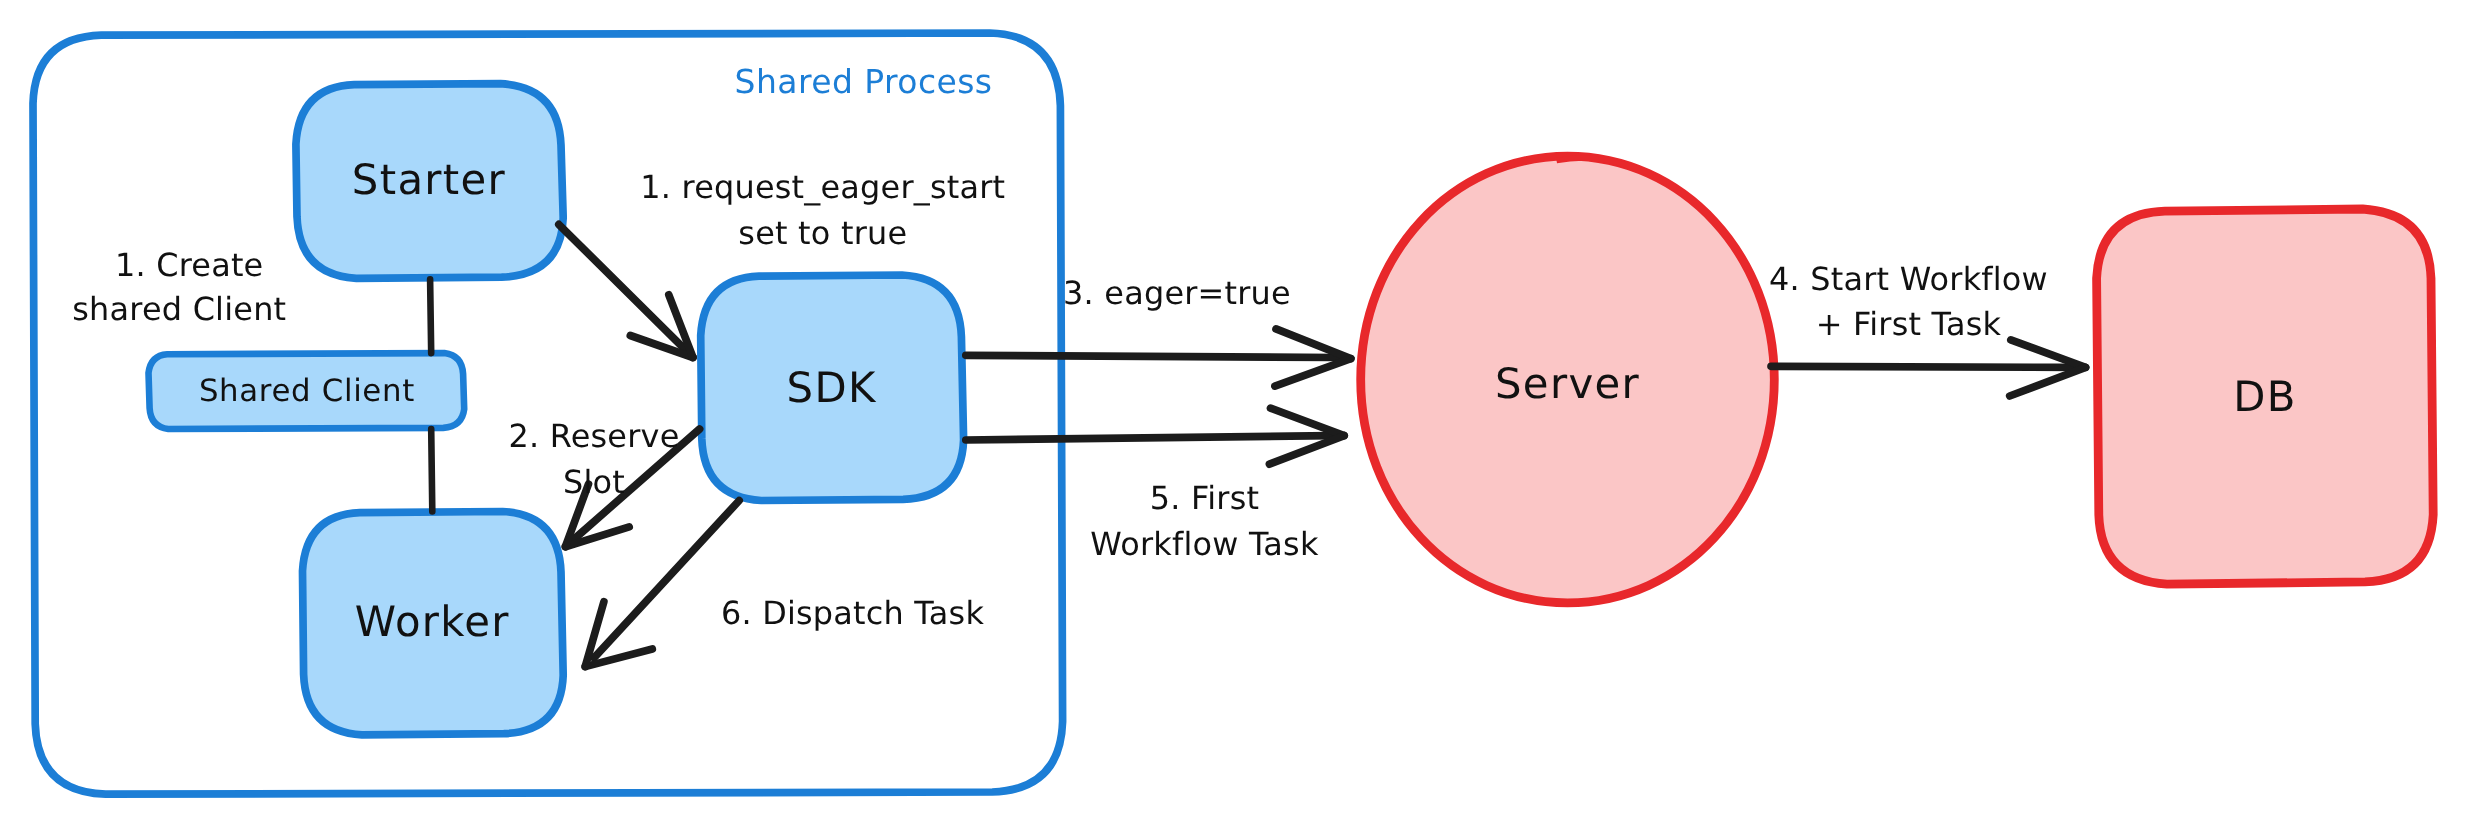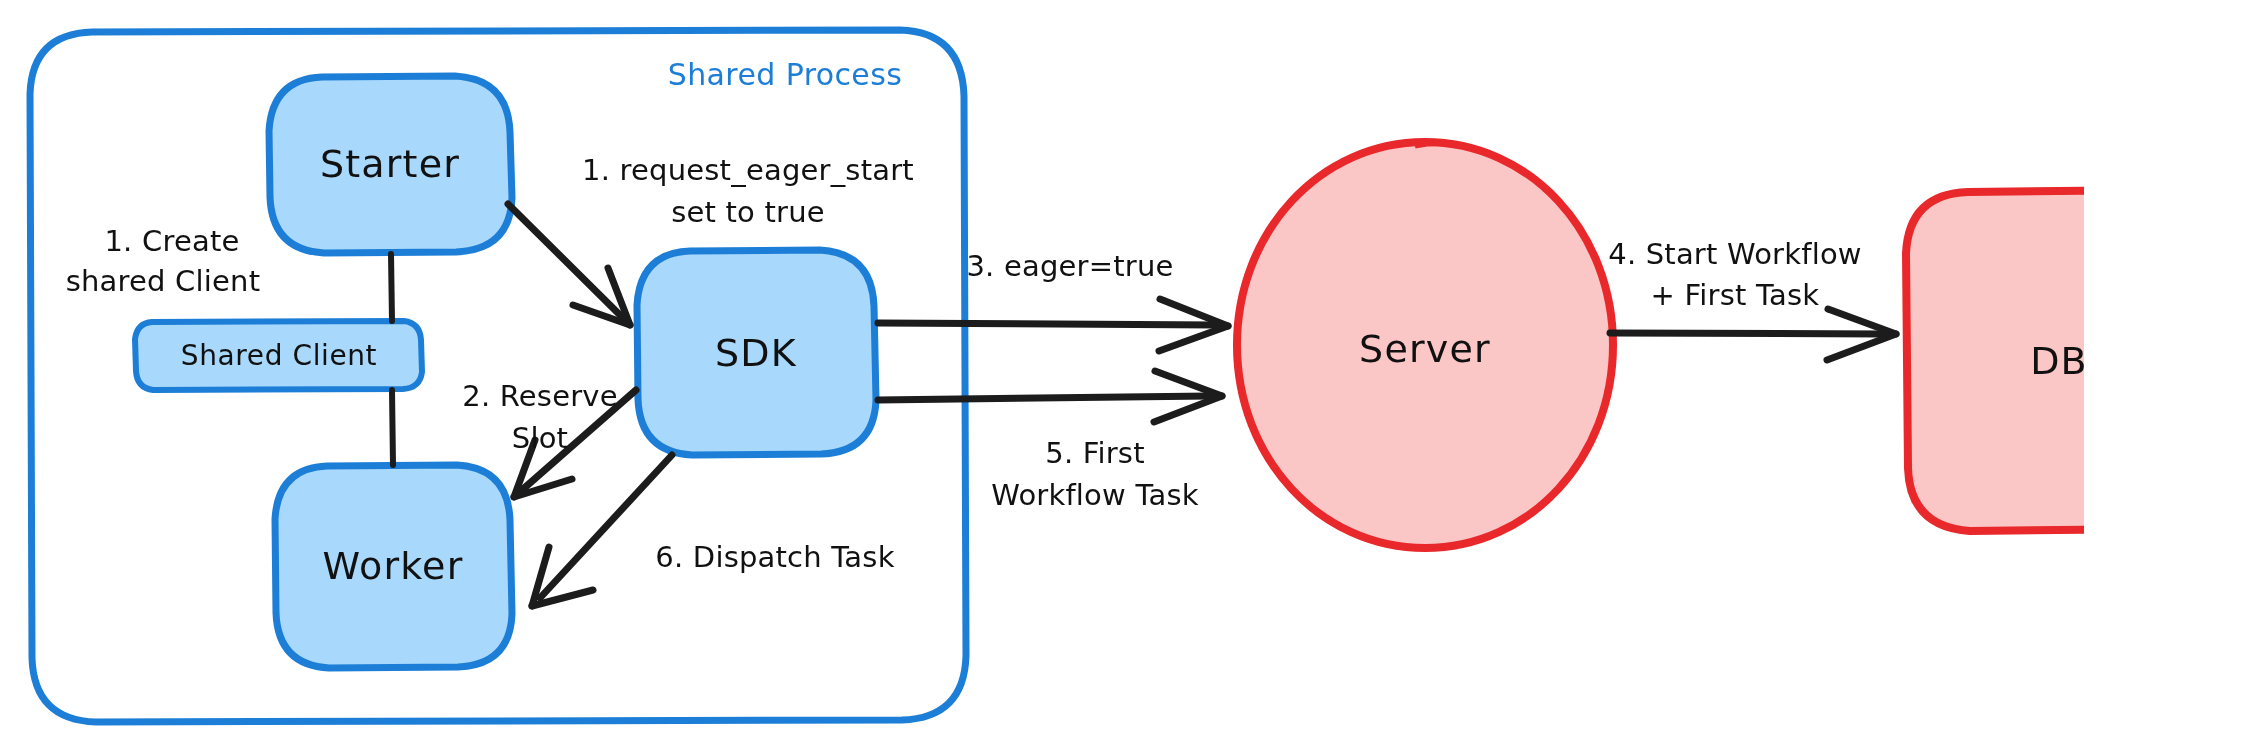--- a/index.html
+++ b/index.html
@@ -5,21 +5,21 @@
   html, body {
     margin: 0;
     padding: 0;
     background: #ffffff;
   }
   body {
     font-family: "DejaVu Sans", sans-serif;
   }
   #stage {
     position: relative;
-    width: 2084px;
+    width: 2248px;
     height: 754px;
     background: #ffffff;
     overflow: hidden;
     border-radius: 11px;
   }
   svg#diagram {
     position: absolute;
     top: 0;
     left: 0;
     width: 2248px;

